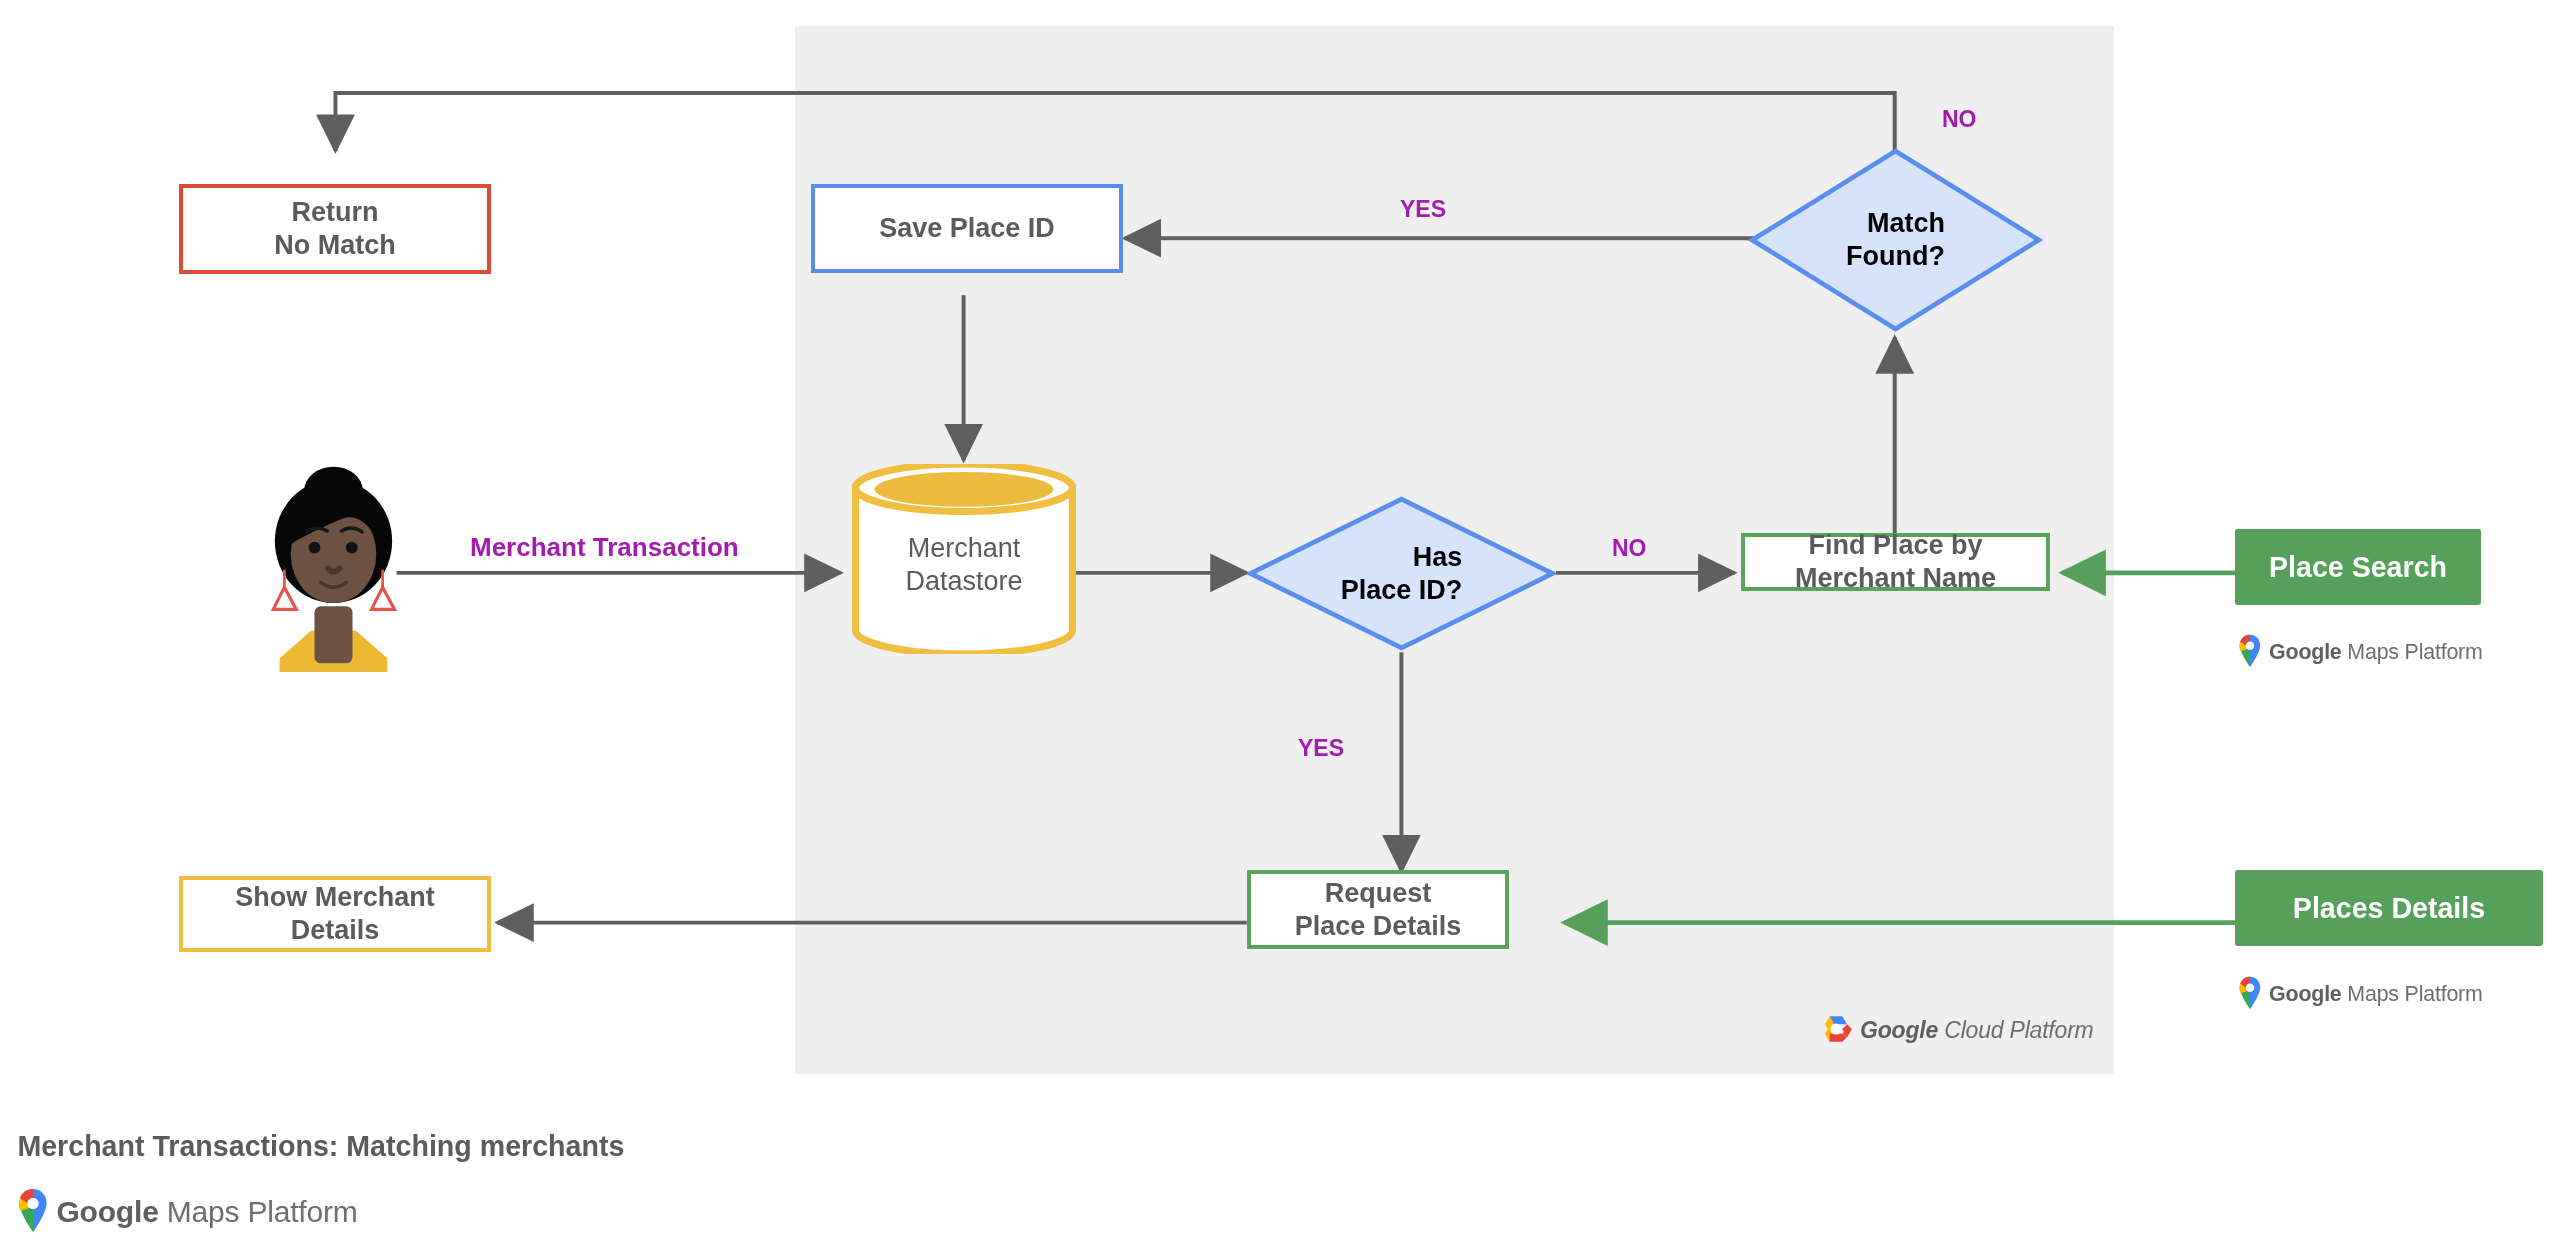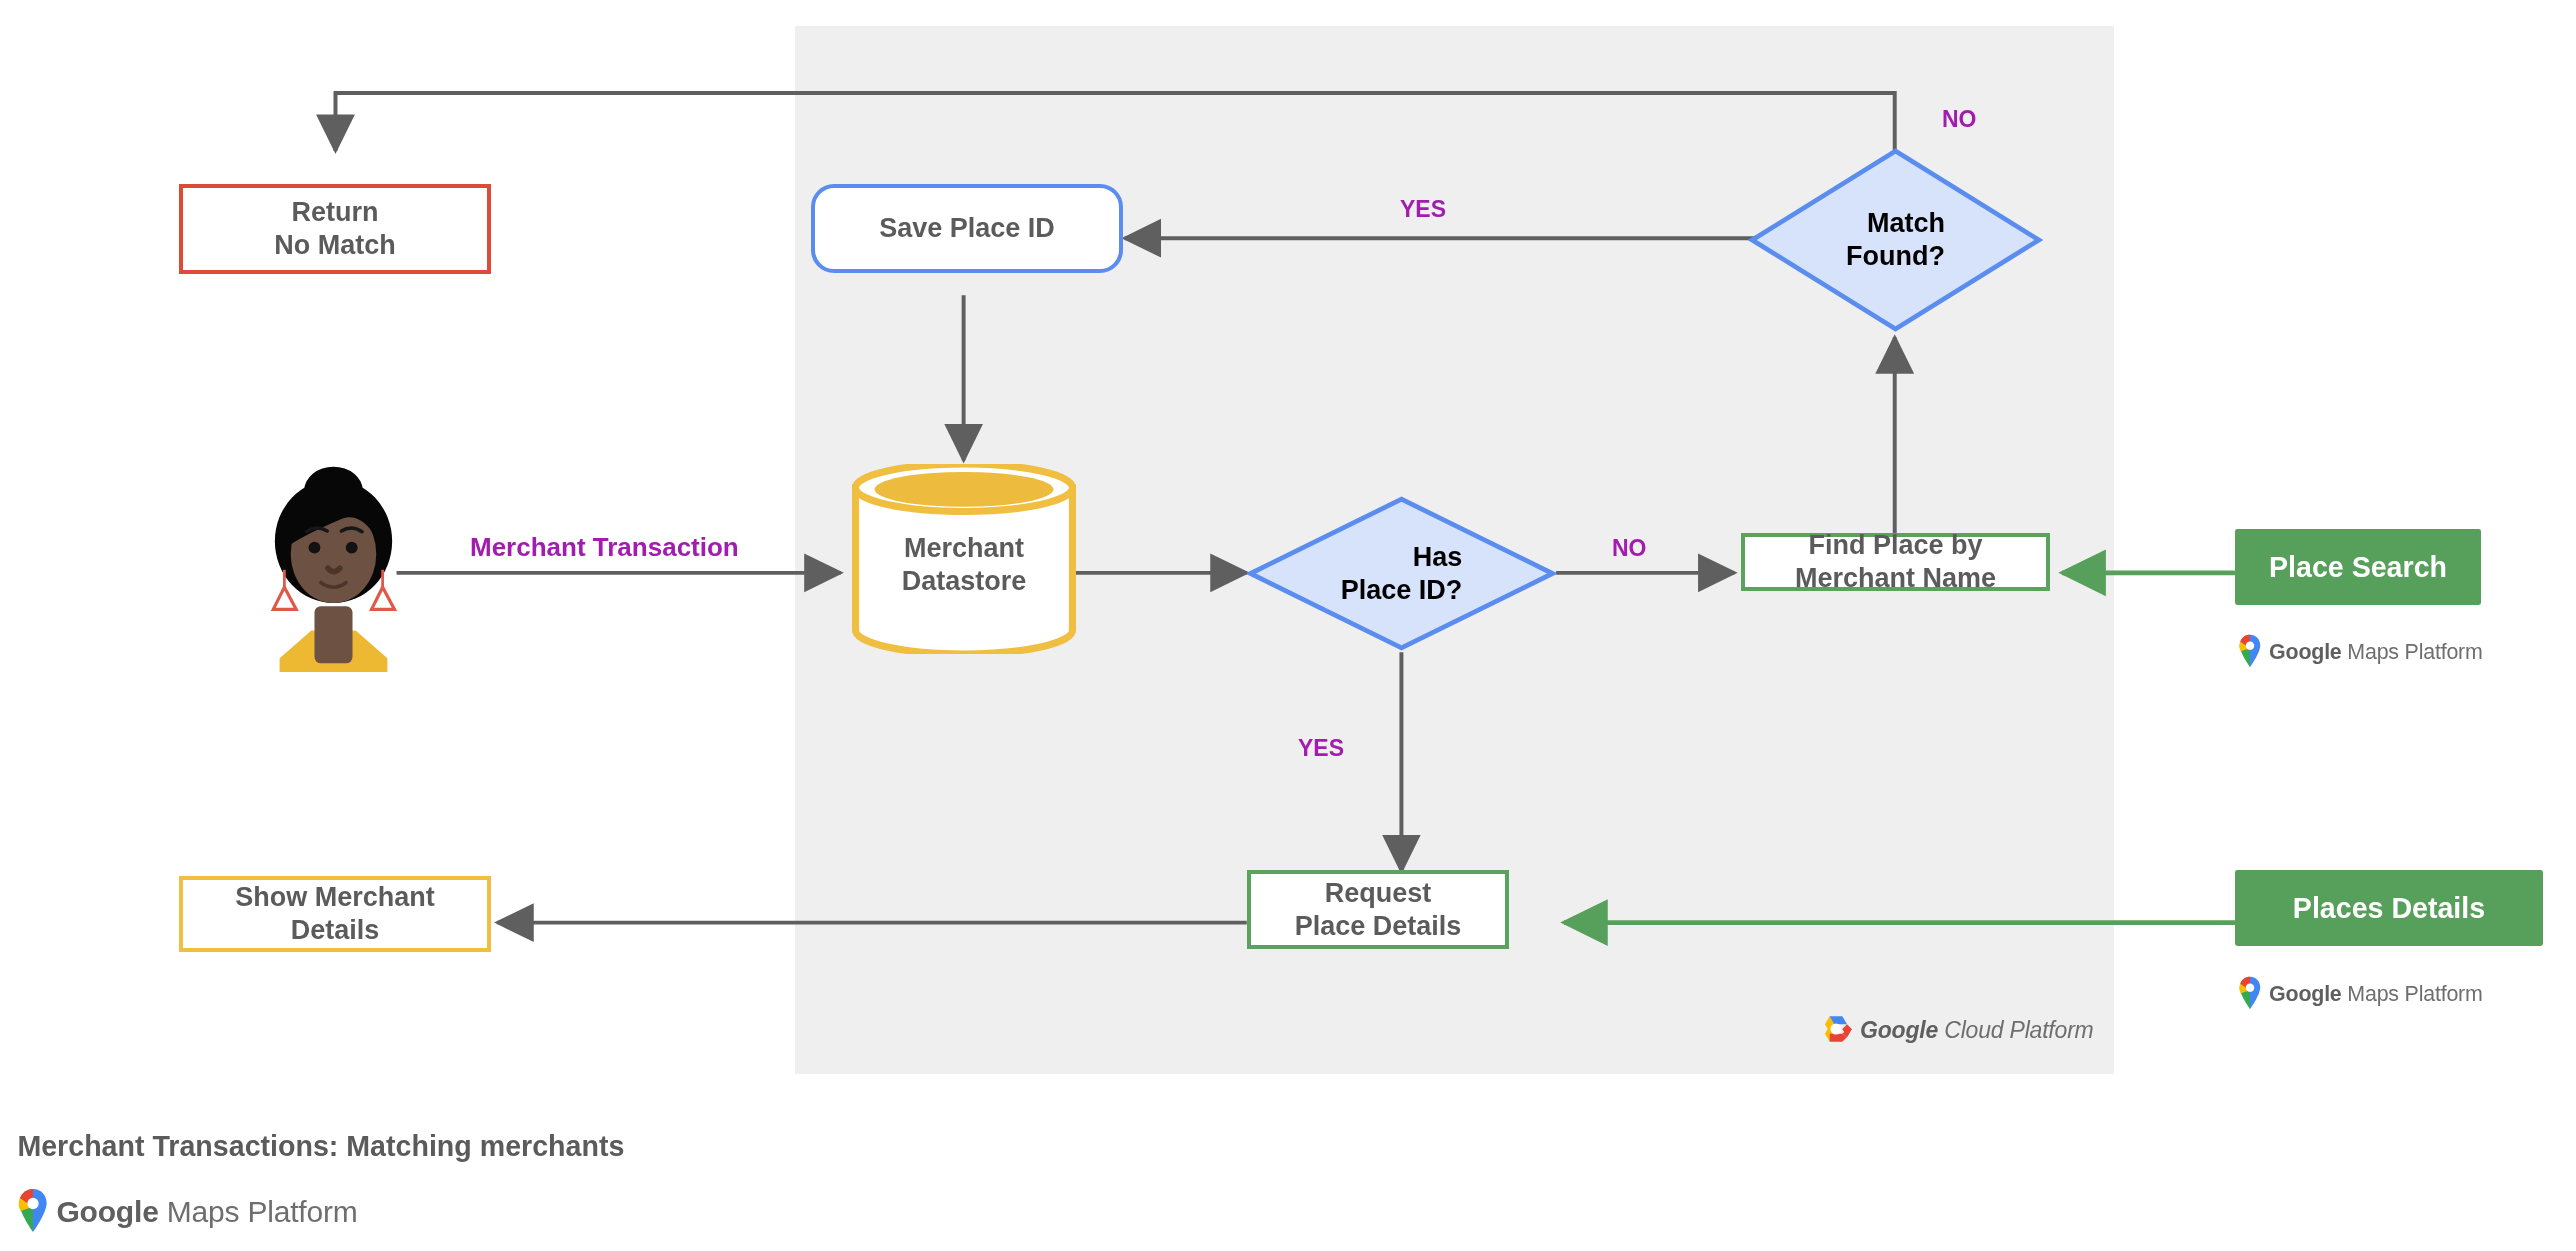--- a/index.html
+++ b/index.html
@@ -33,21 +33,21 @@
     line-height:1.22;
     color:#5b5b5b;
     font-weight:bold;
     white-space:pre-line;
   }
   .box{
     background:#ffffff;
     border-style:solid;
   }
   .box.red   { border-color:#dc4a38; border-width:4.8px; }
-  .box.blue  { border-color:#5b8def; border-width:4.8px;border-radius:23px; }
+  .box.blue  { border-color:#5b8def; border-width:4.8px; }
   .box.green { border-color:#5aa35f; border-width:4.8px; }
   .box.amber { border-color:#f0bf41; border-width:4.8px; }
   .box.solid-green{
     background:#57a05c;
     border:none;
     color:#ffffff;
     border-radius:2.4px;
   }
   
   .diamond{
@@ -67,21 +67,21 @@
     line-height:1.22;
     white-space:pre-line;
   }
   
   .cylinder{position:absolute;}
   .cylinder svg{position:absolute;left:0;top:0;}
   .cylinder .clabel{
     position:absolute;
     left:0;top:0;width:100%;height:100%;
     display:flex;align-items:center;justify-content:center;
-    text-align:center;color:#5b5b5b;font-weight:bold;line-height:1.22;
+    text-align:center;color:#5b5b5b;font-weight:normal;line-height:1.22;
     white-space:pre-line;
     padding-top:12px;
     box-sizing:border-box;
   }
   
   .edge-label{
     position:absolute;
     color:#a21caf;
     font-weight:bold;
     white-space:nowrap;

